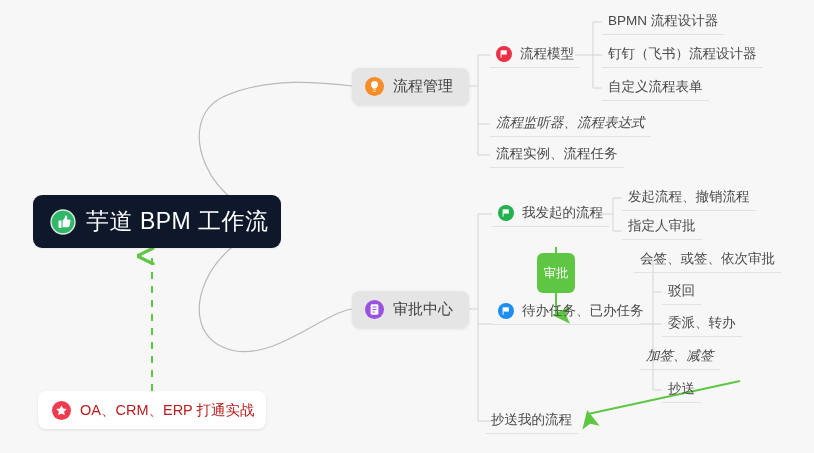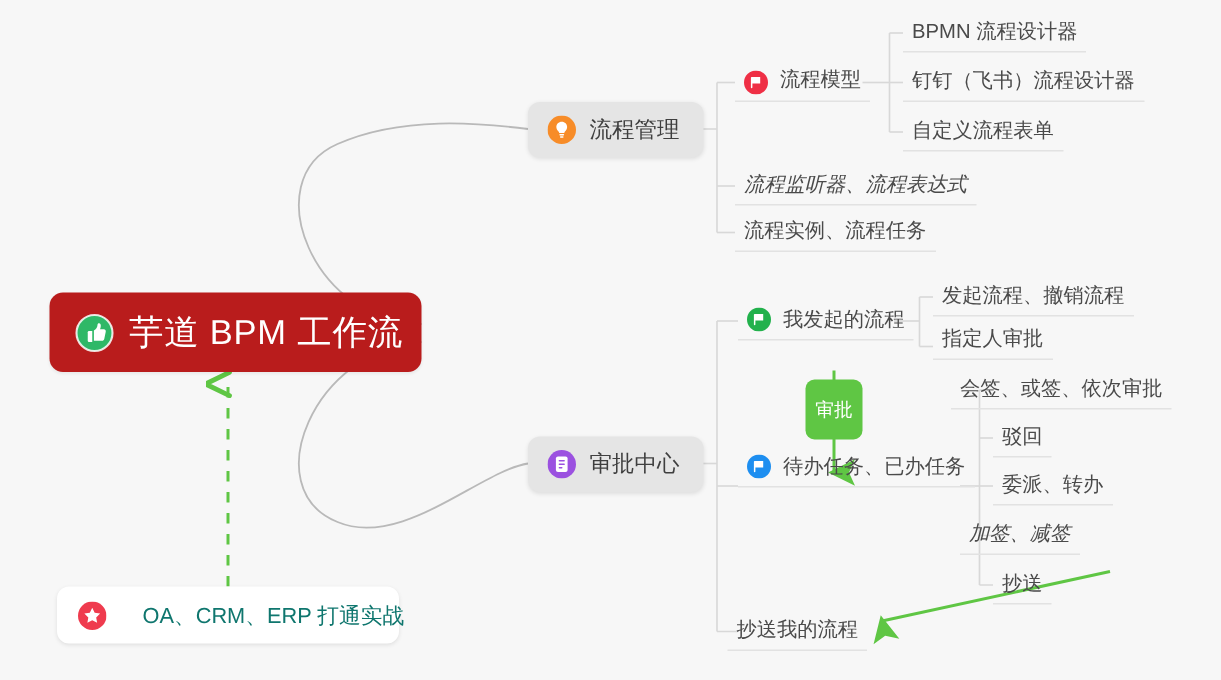--- a/index.html
+++ b/index.html
@@ -28,21 +28,21 @@
     pointer-events: none;
   }
 
   
   .root-node {
     position: absolute;
     left: 33px;
     top: 195px;
     width: 248px;
     height: 53px;
-    background: #b91c1c;
+    background: #0f172a;
     border-radius: 9px;
     box-sizing: border-box;
     display: flex;
     align-items: center;
     padding-left: 17px;
     box-shadow: 0 1px 2px rgba(0,0,0,0.06);
   }
   .root-label {
     color: #ffffff;
     font-size: 23px;
@@ -98,22 +98,22 @@
     background: #ffffff;
     border-radius: 8px;
     box-sizing: border-box;
     display: flex;
     align-items: center;
     padding-left: 14px;
     box-shadow: 0 1px 3px rgba(0,0,0,0.10);
   }
   .callout-label {
     font-size: 14.5px;
-    color: #0f766e;
-    margin-left: 24px;
+    color: #b91c1c;
+    margin-left: 9px;
     white-space: nowrap;
   }
 
   
   .badge {
     position: absolute;
     left: 537px;
     top: 253px;
     width: 38px;
     height: 40px;
@@ -212,21 +212,21 @@
       <svg width="19" height="19" viewBox="0 0 19 19">
         <circle cx="9.5" cy="9.5" r="9.5" fill="#f78c28"></circle>
         <path d="M9.5 4.1c-2.1 0-3.6 1.6-3.6 3.5 0 1.3 0.7 2.2 1.3 2.9 0.35 0.4 0.55 0.7 0.6 1.1h3.4c0.05-0.4 0.25-0.7 0.6-1.1 0.6-0.7 1.3-1.6 1.3-2.9 0-1.9-1.5-3.5-3.6-3.5z" fill="#ffffff"></path>
         <rect x="7.9" y="12.4" width="3.2" height="0.9" rx="0.45" fill="#ffffff"></rect>
         <rect x="8.3" y="13.9" width="2.4" height="0.9" rx="0.45" fill="#ffffff"></rect>
       </svg>
     </span>
     <span class="branch-label">流程管理</span>
   </div>
 
-  <div class="leaf with-icon" style="left:490px; top:44px;align-items:flex-end;">
+  <div class="leaf with-icon" style="left:490px; top:44px;">
     <span class="icon">
       <svg width="16" height="16" viewBox="0 0 16 16">
         <circle cx="8" cy="8" r="8" fill="#ef2f45"></circle>
         <path d="M5.2 4.3h5.6v4.3H5.2z" fill="#ffffff"></path>
         <rect x="4.6" y="4.3" width="1" height="7.5" rx="0.5" fill="#ffffff"></rect>
       </svg>
     </span>
     <span class="leaf-label">流程模型</span>
   </div>
 

